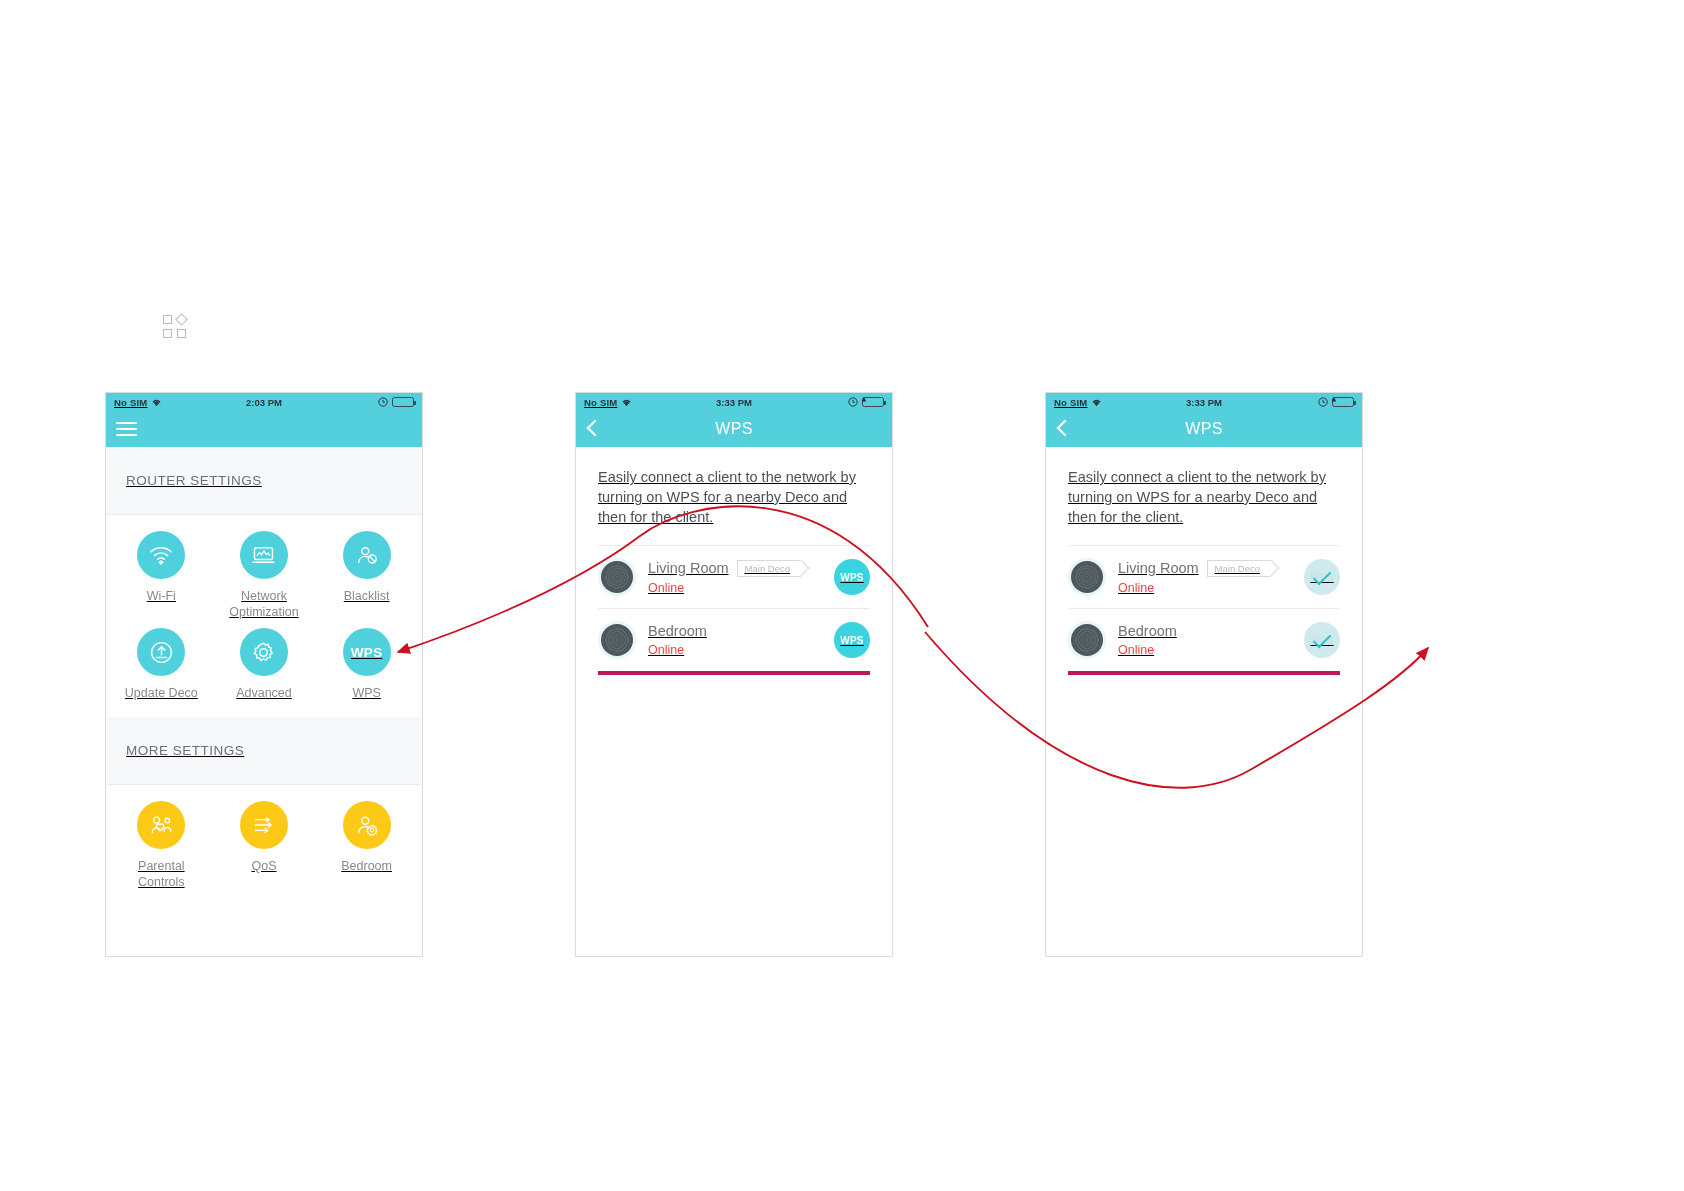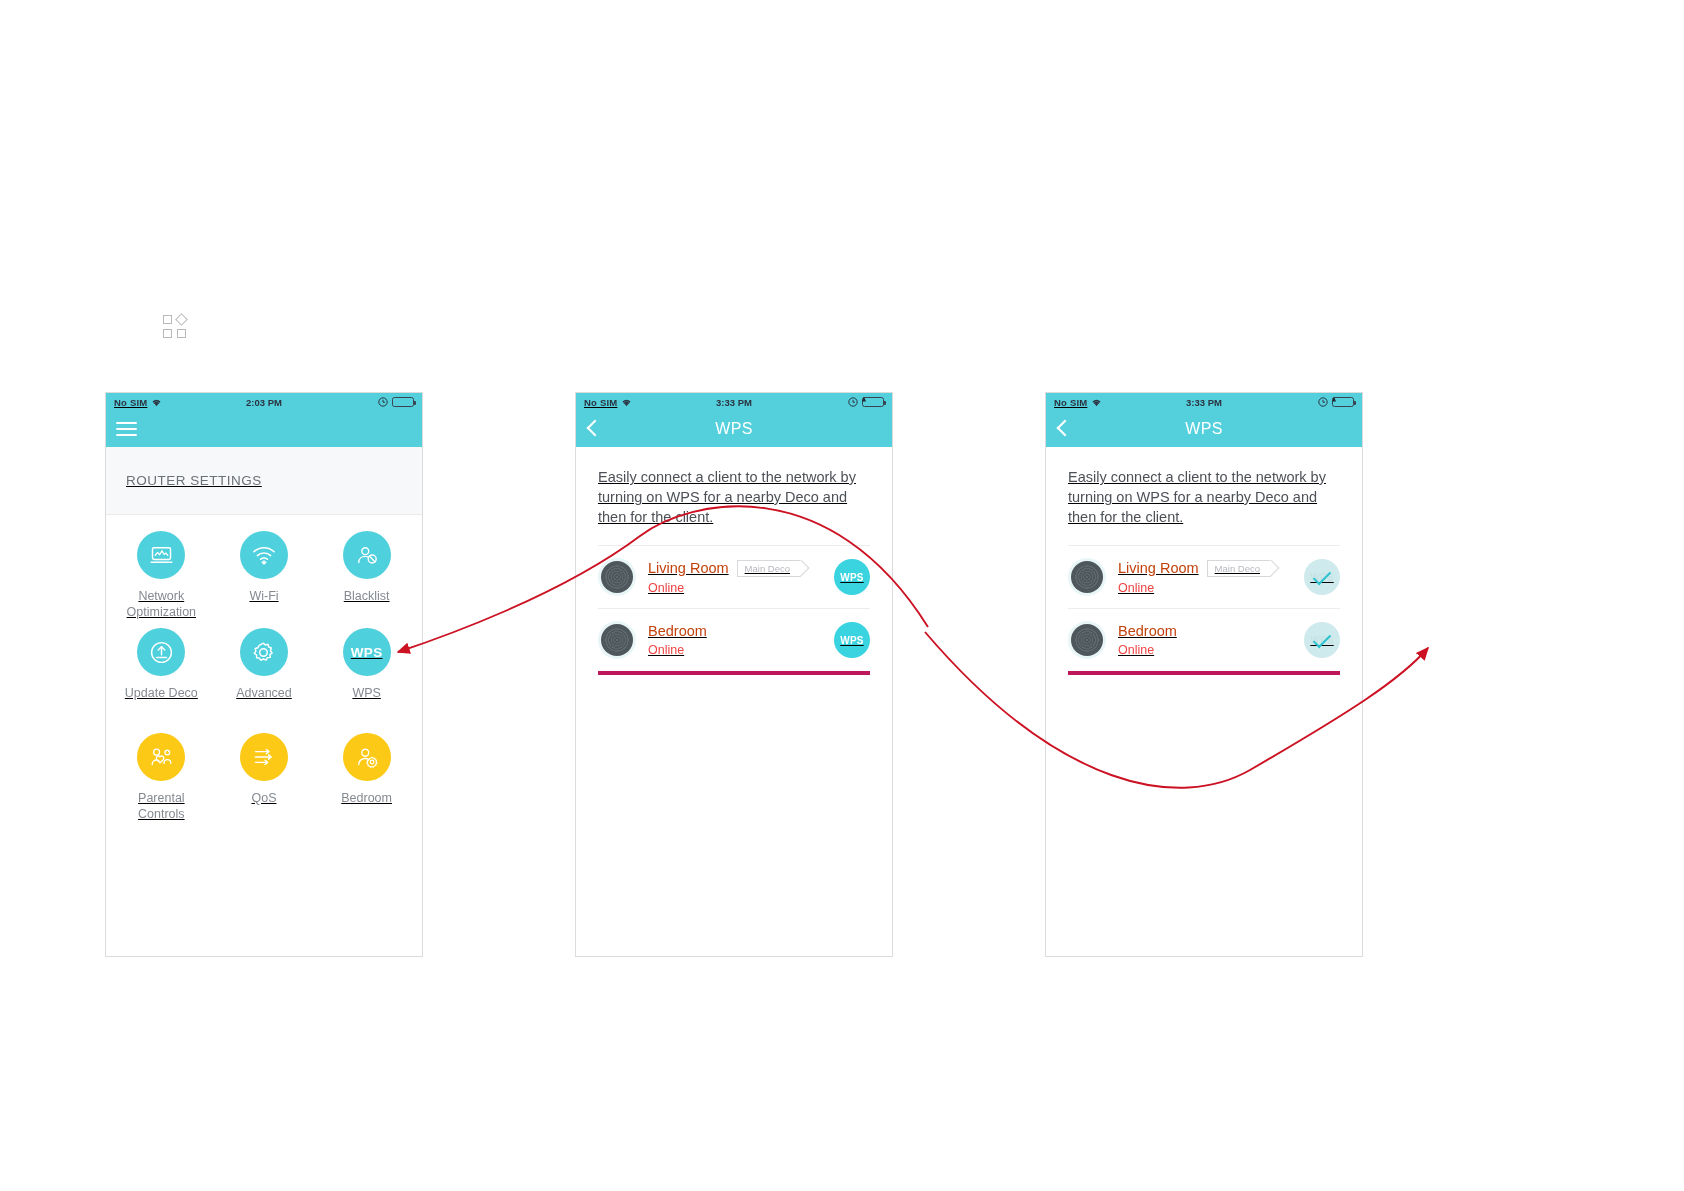--- a/index.html
+++ b/index.html
@@ -287,21 +287,21 @@
     position: absolute;
     left: 50%; top: 50%;
     transform: translate(-50%,-50%);
     width: 24px; height: 24px;
     border-radius: 50%;
     background:
       repeating-radial-gradient(circle at 50% 50%, #5c686c 0 1.2px, #4e585c 1.2px 2.6px);
   }
   .deco-info { flex: 1 1 auto; min-width: 0; }
   .deco-name-line { display: flex; align-items: center; gap: 8px; }
-  .deco-name { font-size: 14.5px; color: #c2410c; }
+  .deco-name { font-size: 14.5px; color: #737373; }
   .main-deco-badge {
     font-size: 9.5px;
     color: #b5b8bd;
     border: 1px solid #d6d8db;
     padding: 2px 10px 2px 7px;
     position: relative;
     white-space: nowrap;
     line-height: 11px;
   }
   .main-deco-badge:after {
@@ -387,39 +387,39 @@
         <span></span>
         <span></span>
     </div>
   </div>
 
   <div class="section-header">ROUTER SETTINGS</div>
   <div class="grid-tiles">
 
     <div class="tile">
       <div class="circle cyan">
-        <svg viewBox="0 0 30 26" width="27" height="24">
-          <rect x="5" y="5" width="20" height="13" rx="1.6" fill="none" stroke="#fff" stroke-width="1.6"></rect>
-          <path d="M8 13.3l2.6-3.2 2.3 2.6 2.6-4.3 2.5 4 2-1.6 2 2.5" fill="none" stroke="#fff" stroke-width="1.4" stroke-linecap="round" stroke-linejoin="round"></path>
-          <path d="M3.5 21h23" fill="none" stroke="#fff" stroke-width="1.5" stroke-linecap="round"></path>
-        </svg>
-      </div>
-      <div class="label"><span>Network</span><br><span>Optimization</span></div>
-    </div>
-
-    <div class="tile">
-      <div class="circle cyan">
         <svg viewBox="0 0 30 26" width="28" height="24">
           <path d="M4 9.5a16 16 0 0 1 22 0" fill="none" stroke="#fff" stroke-width="1.7" stroke-linecap="round"></path>
           <path d="M7.8 13.6a11 11 0 0 1 14.4 0" fill="none" stroke="#fff" stroke-width="1.7" stroke-linecap="round"></path>
           <path d="M11.4 17.6a6 6 0 0 1 7.2 0" fill="none" stroke="#fff" stroke-width="1.7" stroke-linecap="round"></path>
           <path d="M15 19.3v3.4m0 0-2-2m2 2 2-2" fill="none" stroke="#fff" stroke-width="1.5" stroke-linecap="round"></path>
         </svg>
       </div>
       <div class="label">Wi-Fi</div>
+    </div>
+
+    <div class="tile">
+      <div class="circle cyan">
+        <svg viewBox="0 0 30 26" width="27" height="24">
+          <rect x="5" y="5" width="20" height="13" rx="1.6" fill="none" stroke="#fff" stroke-width="1.6"></rect>
+          <path d="M8 13.3l2.6-3.2 2.3 2.6 2.6-4.3 2.5 4 2-1.6 2 2.5" fill="none" stroke="#fff" stroke-width="1.4" stroke-linecap="round" stroke-linejoin="round"></path>
+          <path d="M3.5 21h23" fill="none" stroke="#fff" stroke-width="1.5" stroke-linecap="round"></path>
+        </svg>
+      </div>
+      <div class="label"><span>Network</span><br><span>Optimization</span></div>
     </div>
 
     <div class="tile">
       <div class="circle cyan">
         <svg viewBox="0 0 30 26" width="26" height="23">
           <circle cx="13" cy="8" r="4" fill="none" stroke="#fff" stroke-width="1.6"></circle>
           <path d="M5.5 21c0-4.3 3.4-7 7.5-7 1.3 0 2.5.3 3.5.8" fill="none" stroke="#fff" stroke-width="1.6" stroke-linecap="round"></path>
           <circle cx="21" cy="17" r="4.6" fill="none" stroke="#fff" stroke-width="1.6"></circle>
           <path d="M17.9 13.9l6.2 6.2" fill="none" stroke="#fff" stroke-width="1.6" stroke-linecap="round"></path>
         </svg>
@@ -452,20 +452,21 @@
     </div>
 
     <div class="tile">
       <div class="circle cyan">
         <span class="wps-txt">WPS</span>
       </div>
       <div class="label">WPS</div>
     </div>
   </div>
 
+  <div class="section-header">MORE SETTINGS</div>
   <div class="grid-tiles">
 
     <div class="tile">
       <div class="circle yellow">
         <svg viewBox="0 0 30 28" width="27" height="25">
           <circle cx="9.5" cy="8" r="3.3" fill="none" stroke="#fff" stroke-width="1.5"></circle>
           <path d="M4.6 22c0-3.1 2.2-5.2 4.9-5.2 1 0 1.9.3 2.7.8" fill="none" stroke="#fff" stroke-width="1.5" stroke-linecap="round"></path>
           <circle cx="21.5" cy="8.5" r="2.6" fill="none" stroke="#fff" stroke-width="1.5"></circle>
           <path d="M17.8 20.6c0-2.5 1.7-4.2 3.8-4.2s3.8 1.7 3.8 4.2" fill="none" stroke="#fff" stroke-width="1.5" stroke-linecap="round"></path>
           <path d="M13.4 13.2c1.6-1.8 4.2-.5 4.2 1.5 0 1.9-2.3 3.6-4.2 5.2-1.9-1.6-4.2-3.3-4.2-5.2 0-2 2.6-3.3 4.2-1.5z" fill="none" stroke="#fff" stroke-width="1.5" stroke-linejoin="round"></path>

